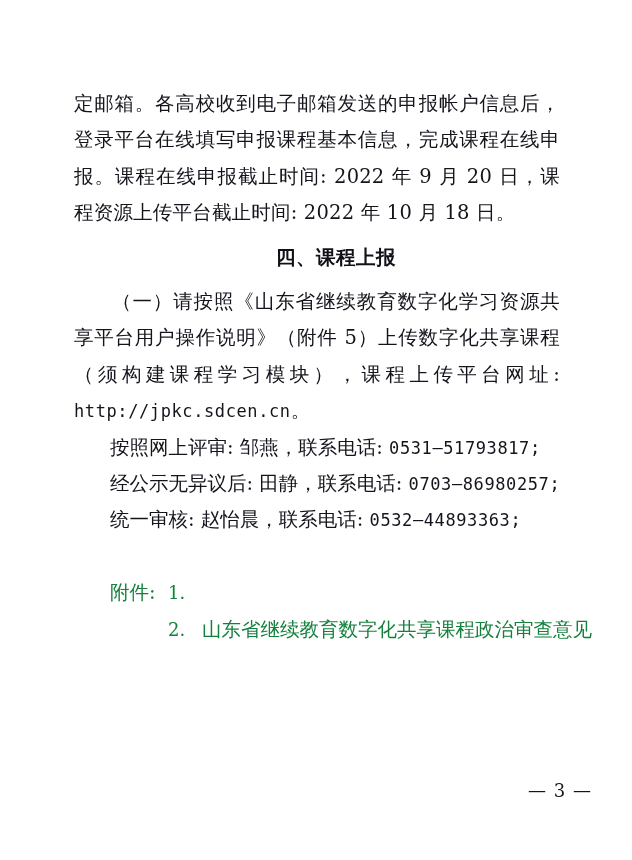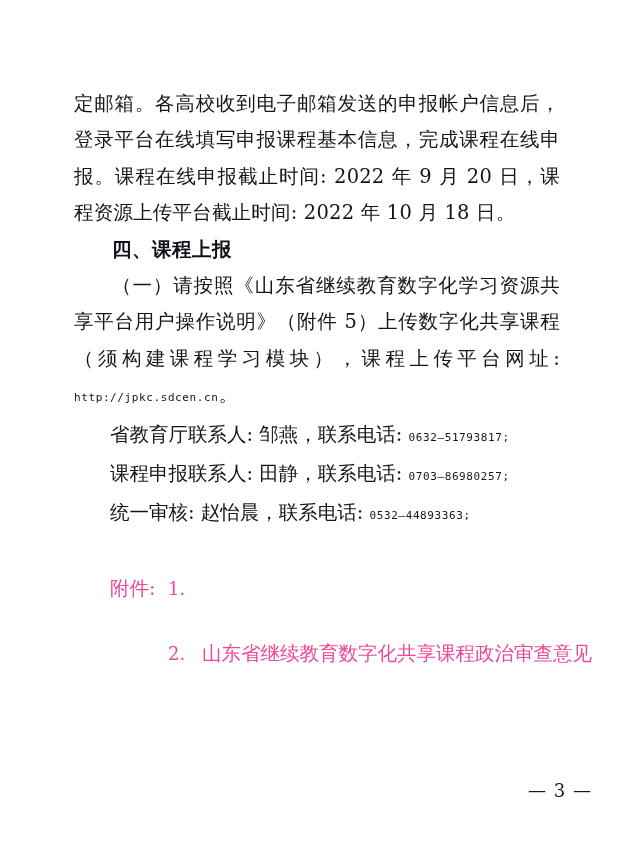--- a/index.html
+++ b/index.html
@@ -48,55 +48,55 @@
     text-indent: 38px;
   }
 
   
   .section-heading {
     font-family: "DejaVu Sans", "Liberation Sans", sans-serif;
     font-weight: bold;
     font-size: 19.5px;
     line-height: 36.4px;
     text-indent: 38px;
-    margin: 0;
+    margin: 8px;
     color: #101018;
     letter-spacing: 0.5px;
+    text-align: center;
   }
 
   
   .contact-line {
     font-size: 19.5px;
     line-height: 36.4px;
     margin: 0;
     padding-left: 36px;
     white-space: nowrap;
     color: #14141c;
   }
 
   .mono {
     font-family: "DejaVu Sans Mono", "Liberation Mono", monospace;
-    font-size: 11px;
+    font-size: 17px;
     letter-spacing: 0.6px;
   }
 
   
   .attach-block {
     margin-top: 36.4px;
     padding-left: 36px;
   }
 
   .attach-row {
     display: flex;
     align-items: center;
     font-size: 19.5px;
     line-height: 36.4px;
     white-space: nowrap;
-    color: #ec4899;
-    margin-top: 28px;
+    color: #15803d;
   }
 
   .attach-label {
     width: 58px;
     flex: 0 0 58px;
   }
 
   .attach-num {
     width: 34px;
     flex: 0 0 34px;
@@ -129,23 +129,23 @@
   <div class="doc-body">
 
     <p class="para">定邮箱。各高校收到电子邮箱发送的申报帐户信息后，登录平台在线填写申报课程基本信息，完成课程在线申报。课程在线申报截止时间: 2022 年 9 月 20 日，课程资源上传平台截止时间: 2022 年 10 月 18 日。</p>
 
 
     <p class="section-heading">四、课程上报</p>
 
     <p class="para indent"><span>（一）请按照《山东省继续教育数字化学习资源共享平台用户操作说明》（附件 5）上传数字化共享课程（须构建课程学习模块），课程上传平台网址: </span><span class="mono">http://jpkc.sdcen.cn</span><span>。</span></p>
 
 
-    <p class="contact-line"><span>省教育厅联系人:</span>&nbsp;<span>邹燕，</span><span>联系电话:</span>&nbsp;<span class="mono">0632—51793817;</span></p>
+    <p class="contact-line"><span>按照网上评审:</span>&nbsp;<span>邹燕，</span><span>联系电话:</span>&nbsp;<span class="mono">0531—51793817;</span></p>
 
-    <p class="contact-line"><span>课程申报联系人:</span>&nbsp;<span>田静，</span><span>联系电话:</span>&nbsp;<span class="mono">0703—86980257;</span></p>
+    <p class="contact-line"><span>经公示无异议后:</span>&nbsp;<span>田静，</span><span>联系电话:</span>&nbsp;<span class="mono">0703—86980257;</span></p>
 
     <p class="contact-line"><span>统一审核:</span>&nbsp;<span>赵怡晨，</span><span>联系电话:</span>&nbsp;<span class="mono">0532—44893363;</span></p>
 
 
     <div class="attach-block">
 
       <div class="attach-row">
         <span class="attach-label">附件:</span>
         <span class="attach-num">1.</span>
       </div>

